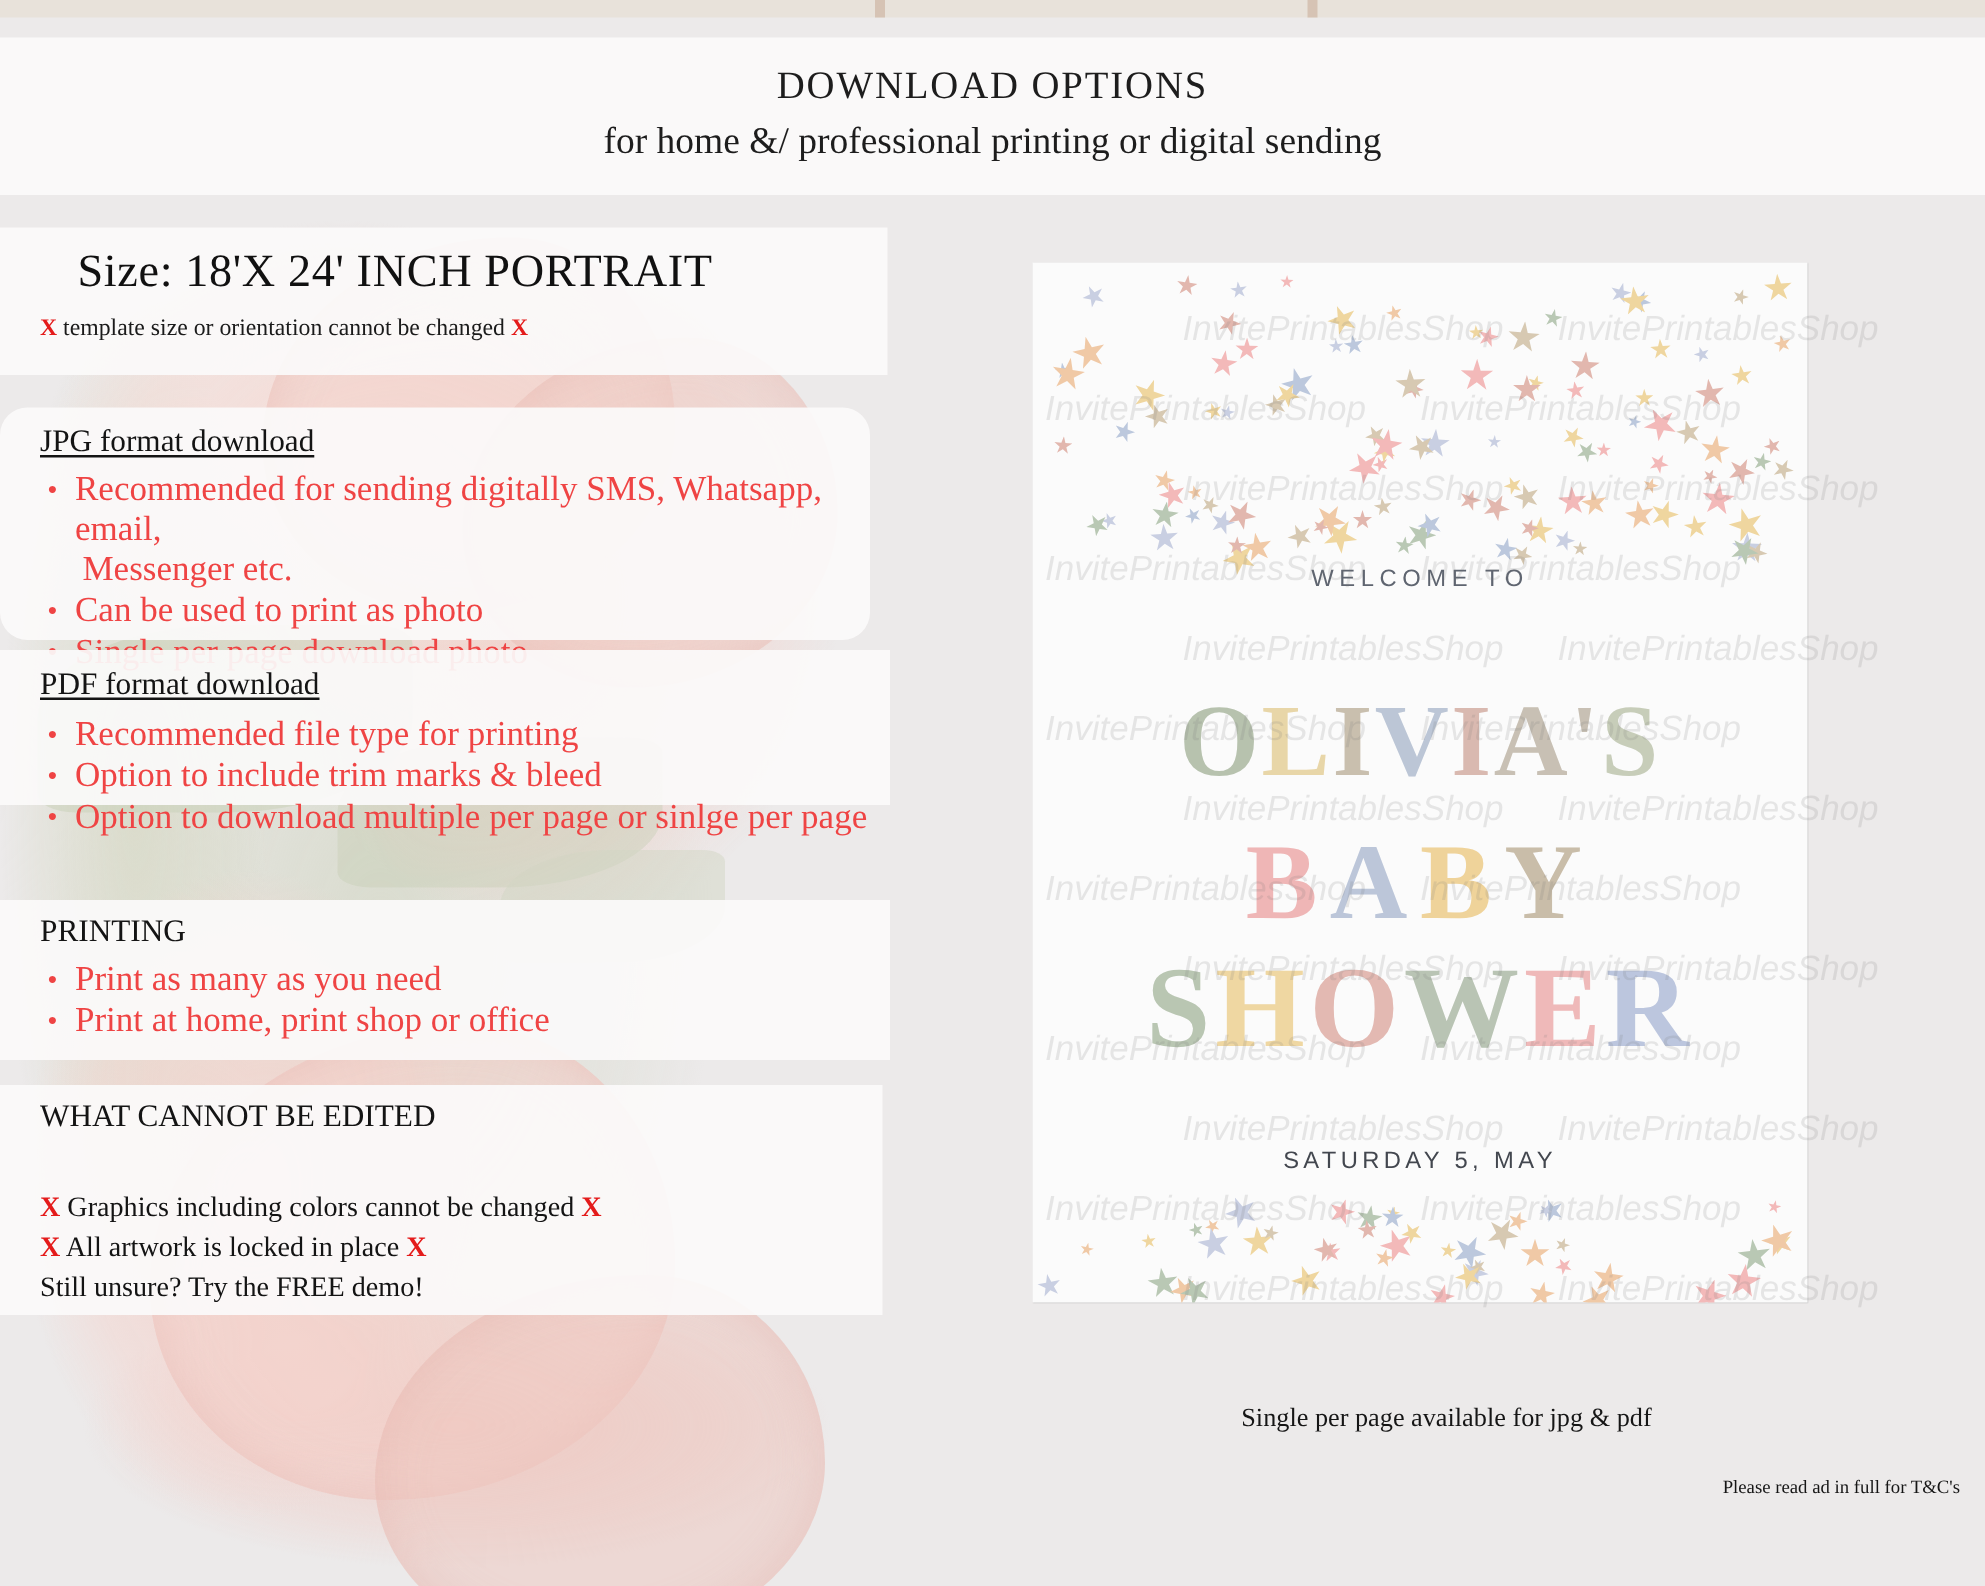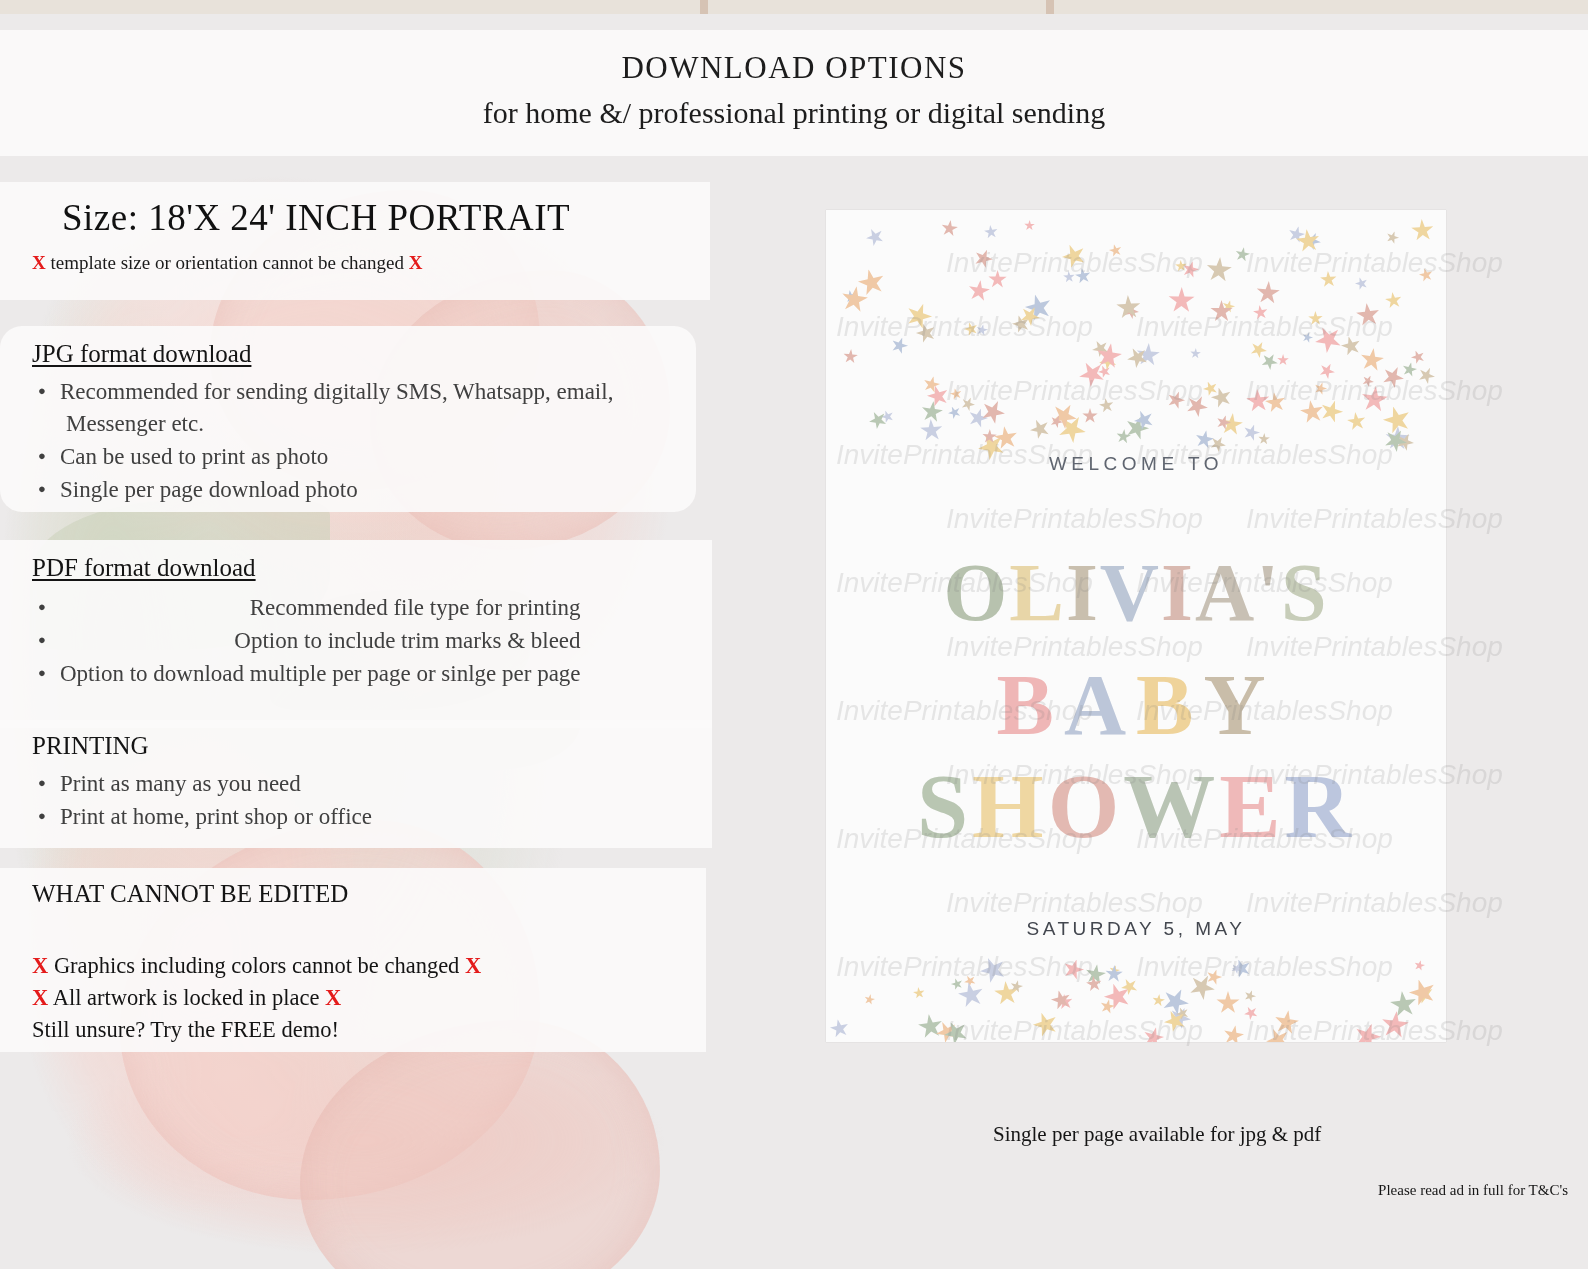--- a/index.html
+++ b/index.html
@@ -115,43 +115,43 @@
   }
   .size-note {
     position: absolute;
     left: 32px; top: 70px;
     font-size: 19px;
     color: #1b1b1b;
   }
   .x-red { color: #e41b1b; font-weight: bold; }
 
   .jpg-block { top: 326px; width: 696px; height: 186px; border-radius: 22px; }
-  .pdf-block { top: 540px; width: 712px; height: 188px; text-align: right; }
+  .pdf-block { top: 520px; width: 712px; height: 124px; }
   .print-block { top: 720px; width: 712px; height: 128px; }
   .edit-block { top: 868px; width: 706px; height: 184px; }
 
   .sec-head {
     position: absolute;
     left: 32px;
     font-size: 25px;
     color: #141414;
   }
   .sec-head.underline { text-decoration: underline; text-underline-offset: 3px; }
 
   ul.bullets {
     position: absolute;
     left: 34px;
     margin: 0;
     padding: 0 0 0 26px;
     list-style: none;
   }
   ul.bullets li {
-    font-size: 23px;
+    font-size: 28px;
     line-height: 32px;
-    color: #404040;
+    color: #ef4444;
     position: relative;
     margin-bottom: 1px;
   }
   ul.bullets li::before {
     content: "\25CF";
     position: absolute;
     left: -22px;
     top: -1px;
     font-size: 13px;
   }

